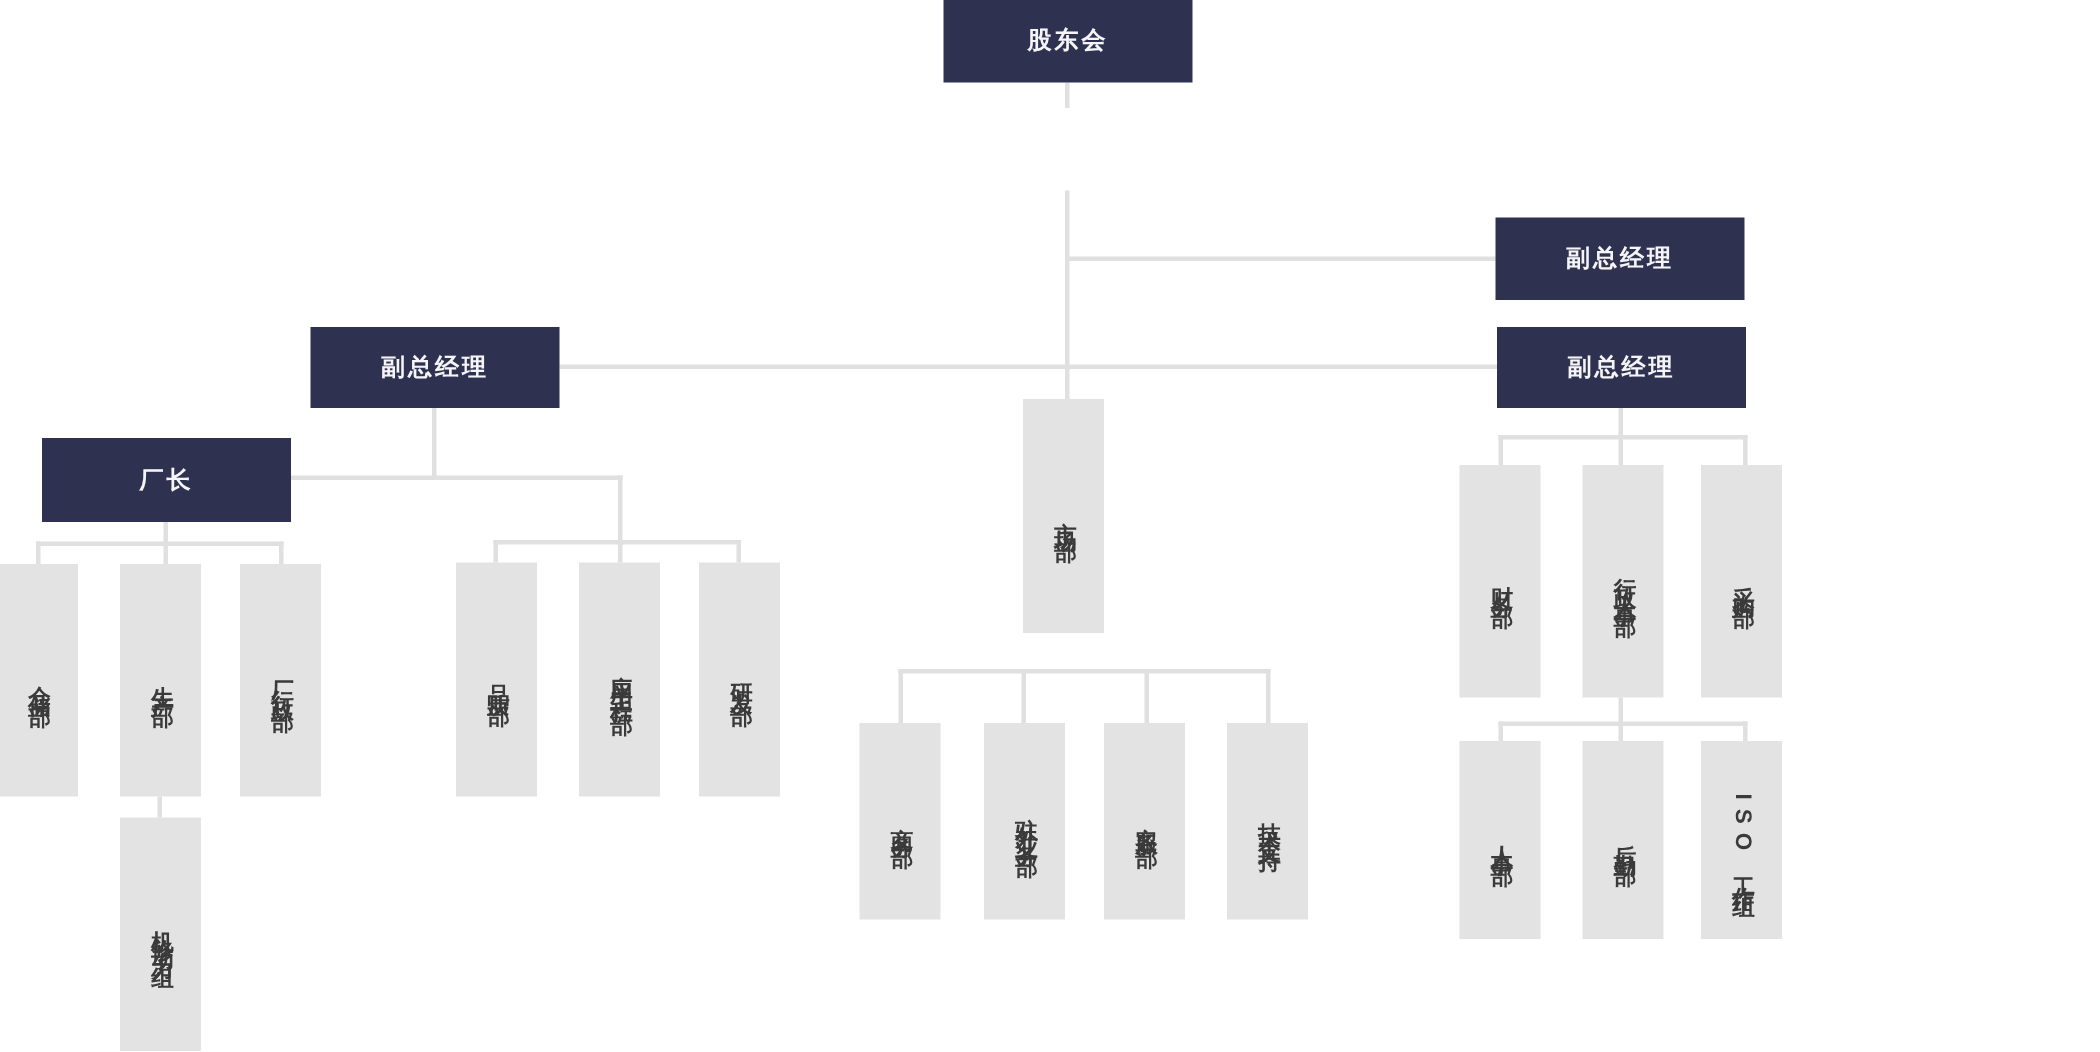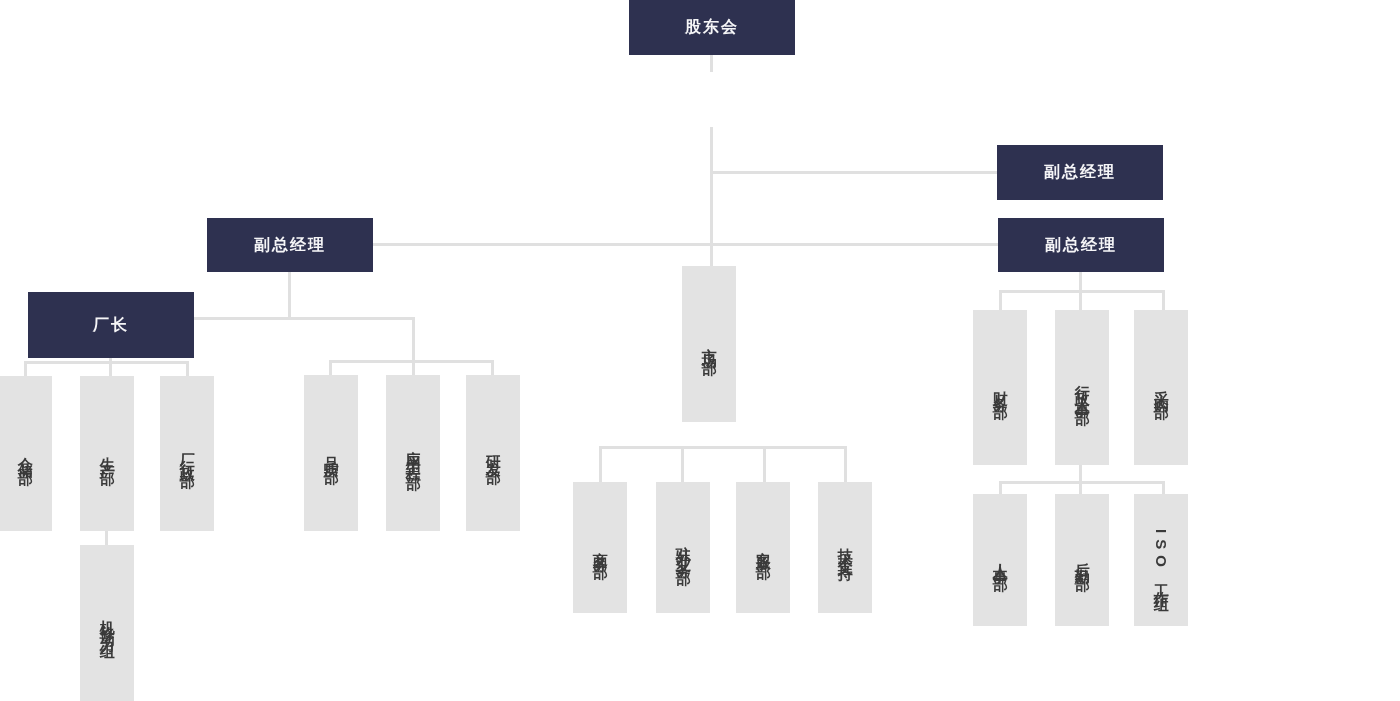--- a/index.html
+++ b/index.html
@@ -91,21 +91,21 @@
   </div>
   <div class="node dark" style="left:997px;top:145px;width:166px;height:55px">
     <span class="htext">副总经理</span>
   </div>
   <div class="node dark" style="left:207px;top:218px;width:166px;height:54px">
     <span class="htext">副总经理</span>
   </div>
   <div class="node dark" style="left:998px;top:218px;width:166px;height:54px">
     <span class="htext">副总经理</span>
   </div>
-  <div class="node dark" style="left:28px;top:292px;width:166px;height:66px">
+  <div class="node dark" style="left:28px;top:292px;width:166px;height:56px">
     <span class="htext">厂长</span>
   </div>
 
   <div class="node gray" style="left:682px;top:266px;width:54px;height:156px">
     <span class="vtext">市场部</span>
   </div>
 
   <div class="node gray" style="left:-2px;top:376px;width:54px;height:155px">
     <span class="vtext">仓储部</span>
   </div>

